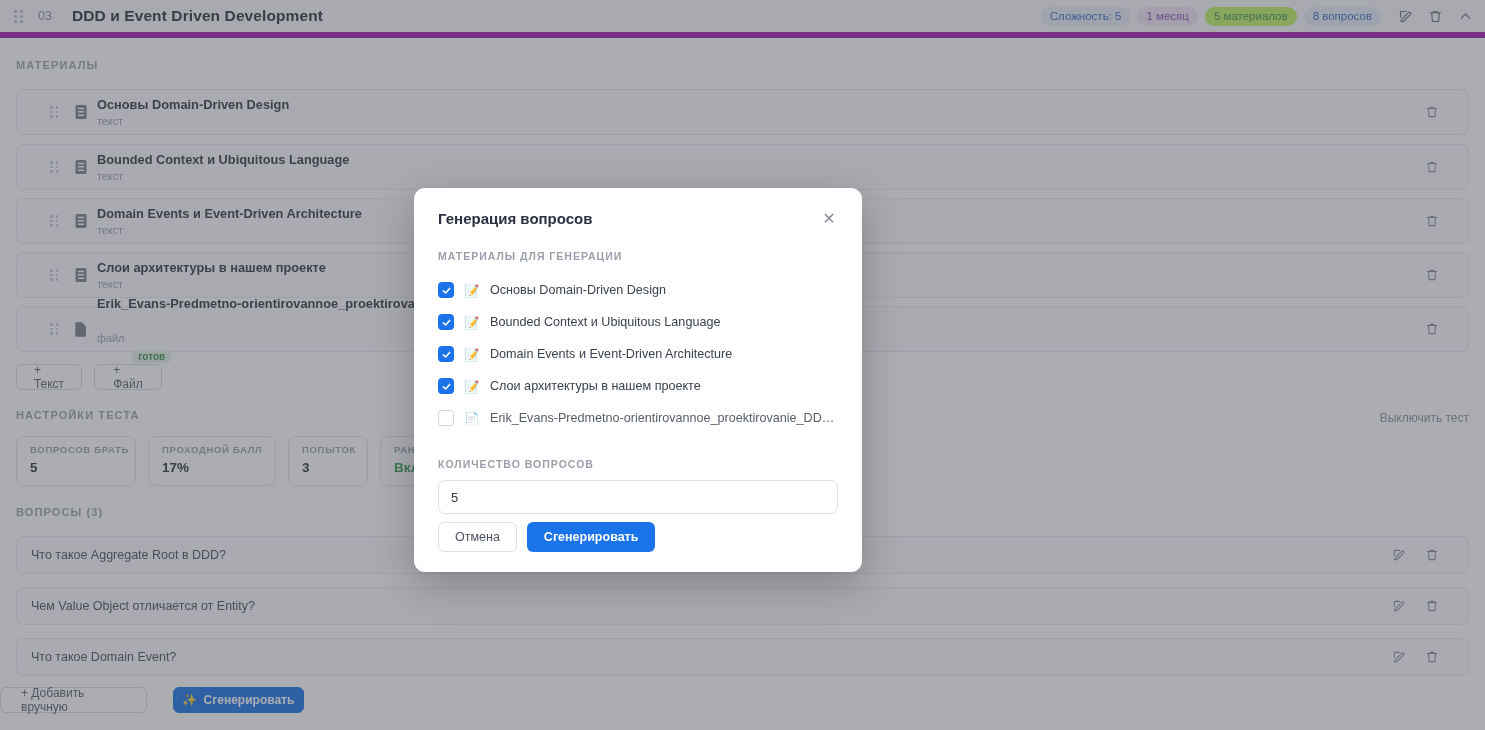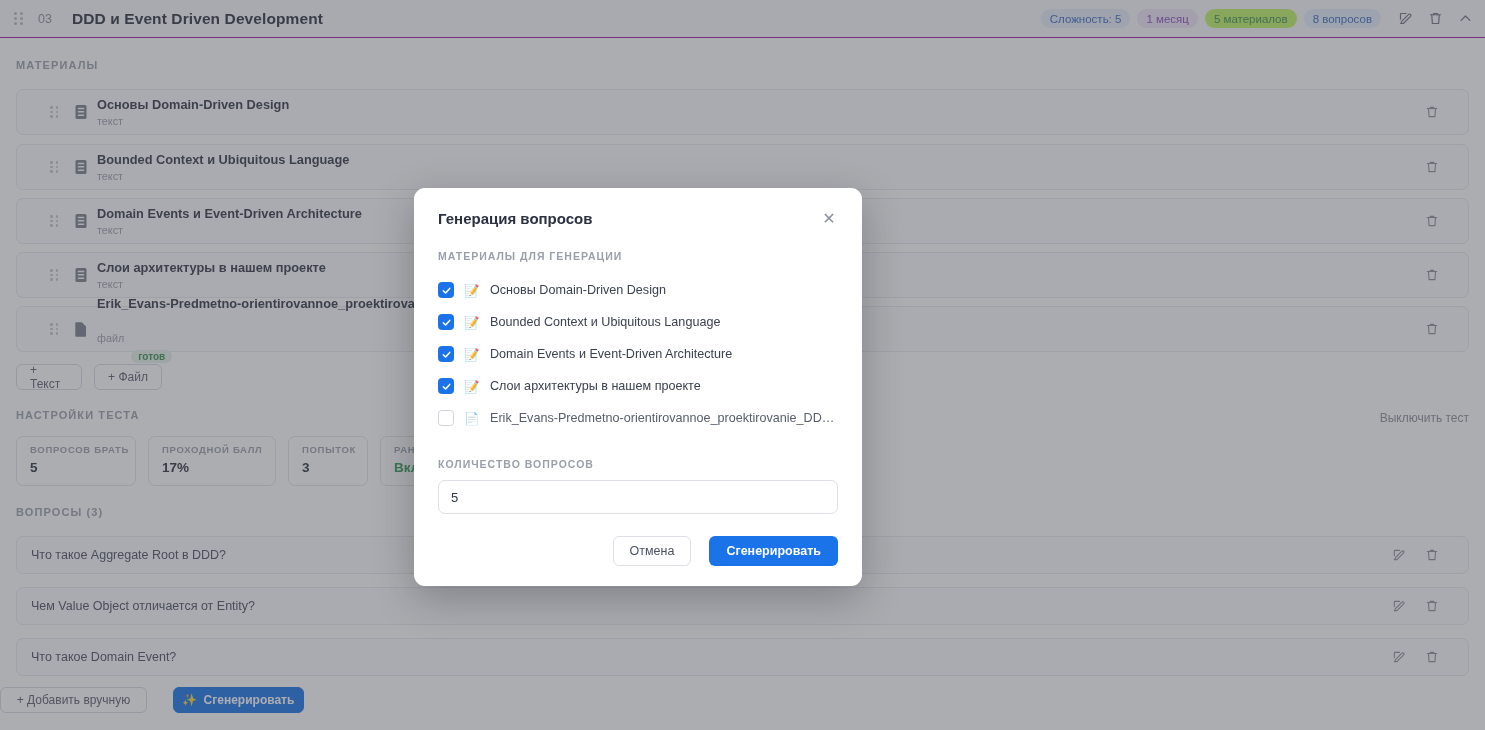--- a/index.html
+++ b/index.html
@@ -23,21 +23,21 @@
   .page {
     position: absolute;
     inset: 0;
     background: #ffffff;
   }
 
   
   .module-header {
     height: 38px;
     background: #f8f9fb;
-    border-bottom: 1px solid #a21caf;
+    border-bottom: 6px solid #a21caf;
     display: flex;
     align-items: center;
     padding: 0 12px 0 14px;
     gap: 0;
   }
   .drag-dots {
     width: 12px; height: 14px;
     display: grid;
     grid-template-columns: repeat(2, 3px);
     grid-template-rows: repeat(3, 3px);
@@ -140,21 +140,21 @@
 
   .pill-btn {
     position: absolute;
     height: 26px;
     border: 1px solid #d8dbe2;
     border-radius: 6px;
     background: #fff;
     font-size: 12px;
     color: #5b6170;
     display: inline-flex; align-items:center; justify-content:center;
-    padding: 0 13px;
+    padding: 0 20px;
     cursor: pointer;
     font-family: "Liberation Sans", sans-serif;
   }
 
   .settings-label { position:absolute; left:16px; top:409px; }
   .disable-test {
     position:absolute; right:16px; top:411px;
     font-size: 12px; color:#8b909b; cursor:pointer;
   }
 
@@ -245,22 +245,22 @@
   }
   .qty-input {
     width:100%; height: 34px;
     border:1px solid #dcdfe5; border-radius:7px;
     padding: 0 12px;
     font-size: 13px; color:#2f3542;
     font-family:"Liberation Sans", sans-serif;
     outline:none; background:#fff;
   }
   .modal-foot {
-    display:flex; justify-content:flex-end; gap: 18px;
-    margin-top: 22px;
+    display:flex; gap: 10px;
+    margin-top: 8px;
   }
   .btn {
     height: 30px; border-radius:6px; font-size:12.5px;
     padding: 0 16px; cursor:pointer;
     font-family:"Liberation Sans", sans-serif;
     display:inline-flex; align-items:center; justify-content:center;
     border: 1px solid transparent;
   }
   .btn-ghost { background:#fff; border-color:#dcdfe5; color:#4a5160; }
   .btn-primary { background:#1a73e8; color:#fff; font-weight:bold;}

